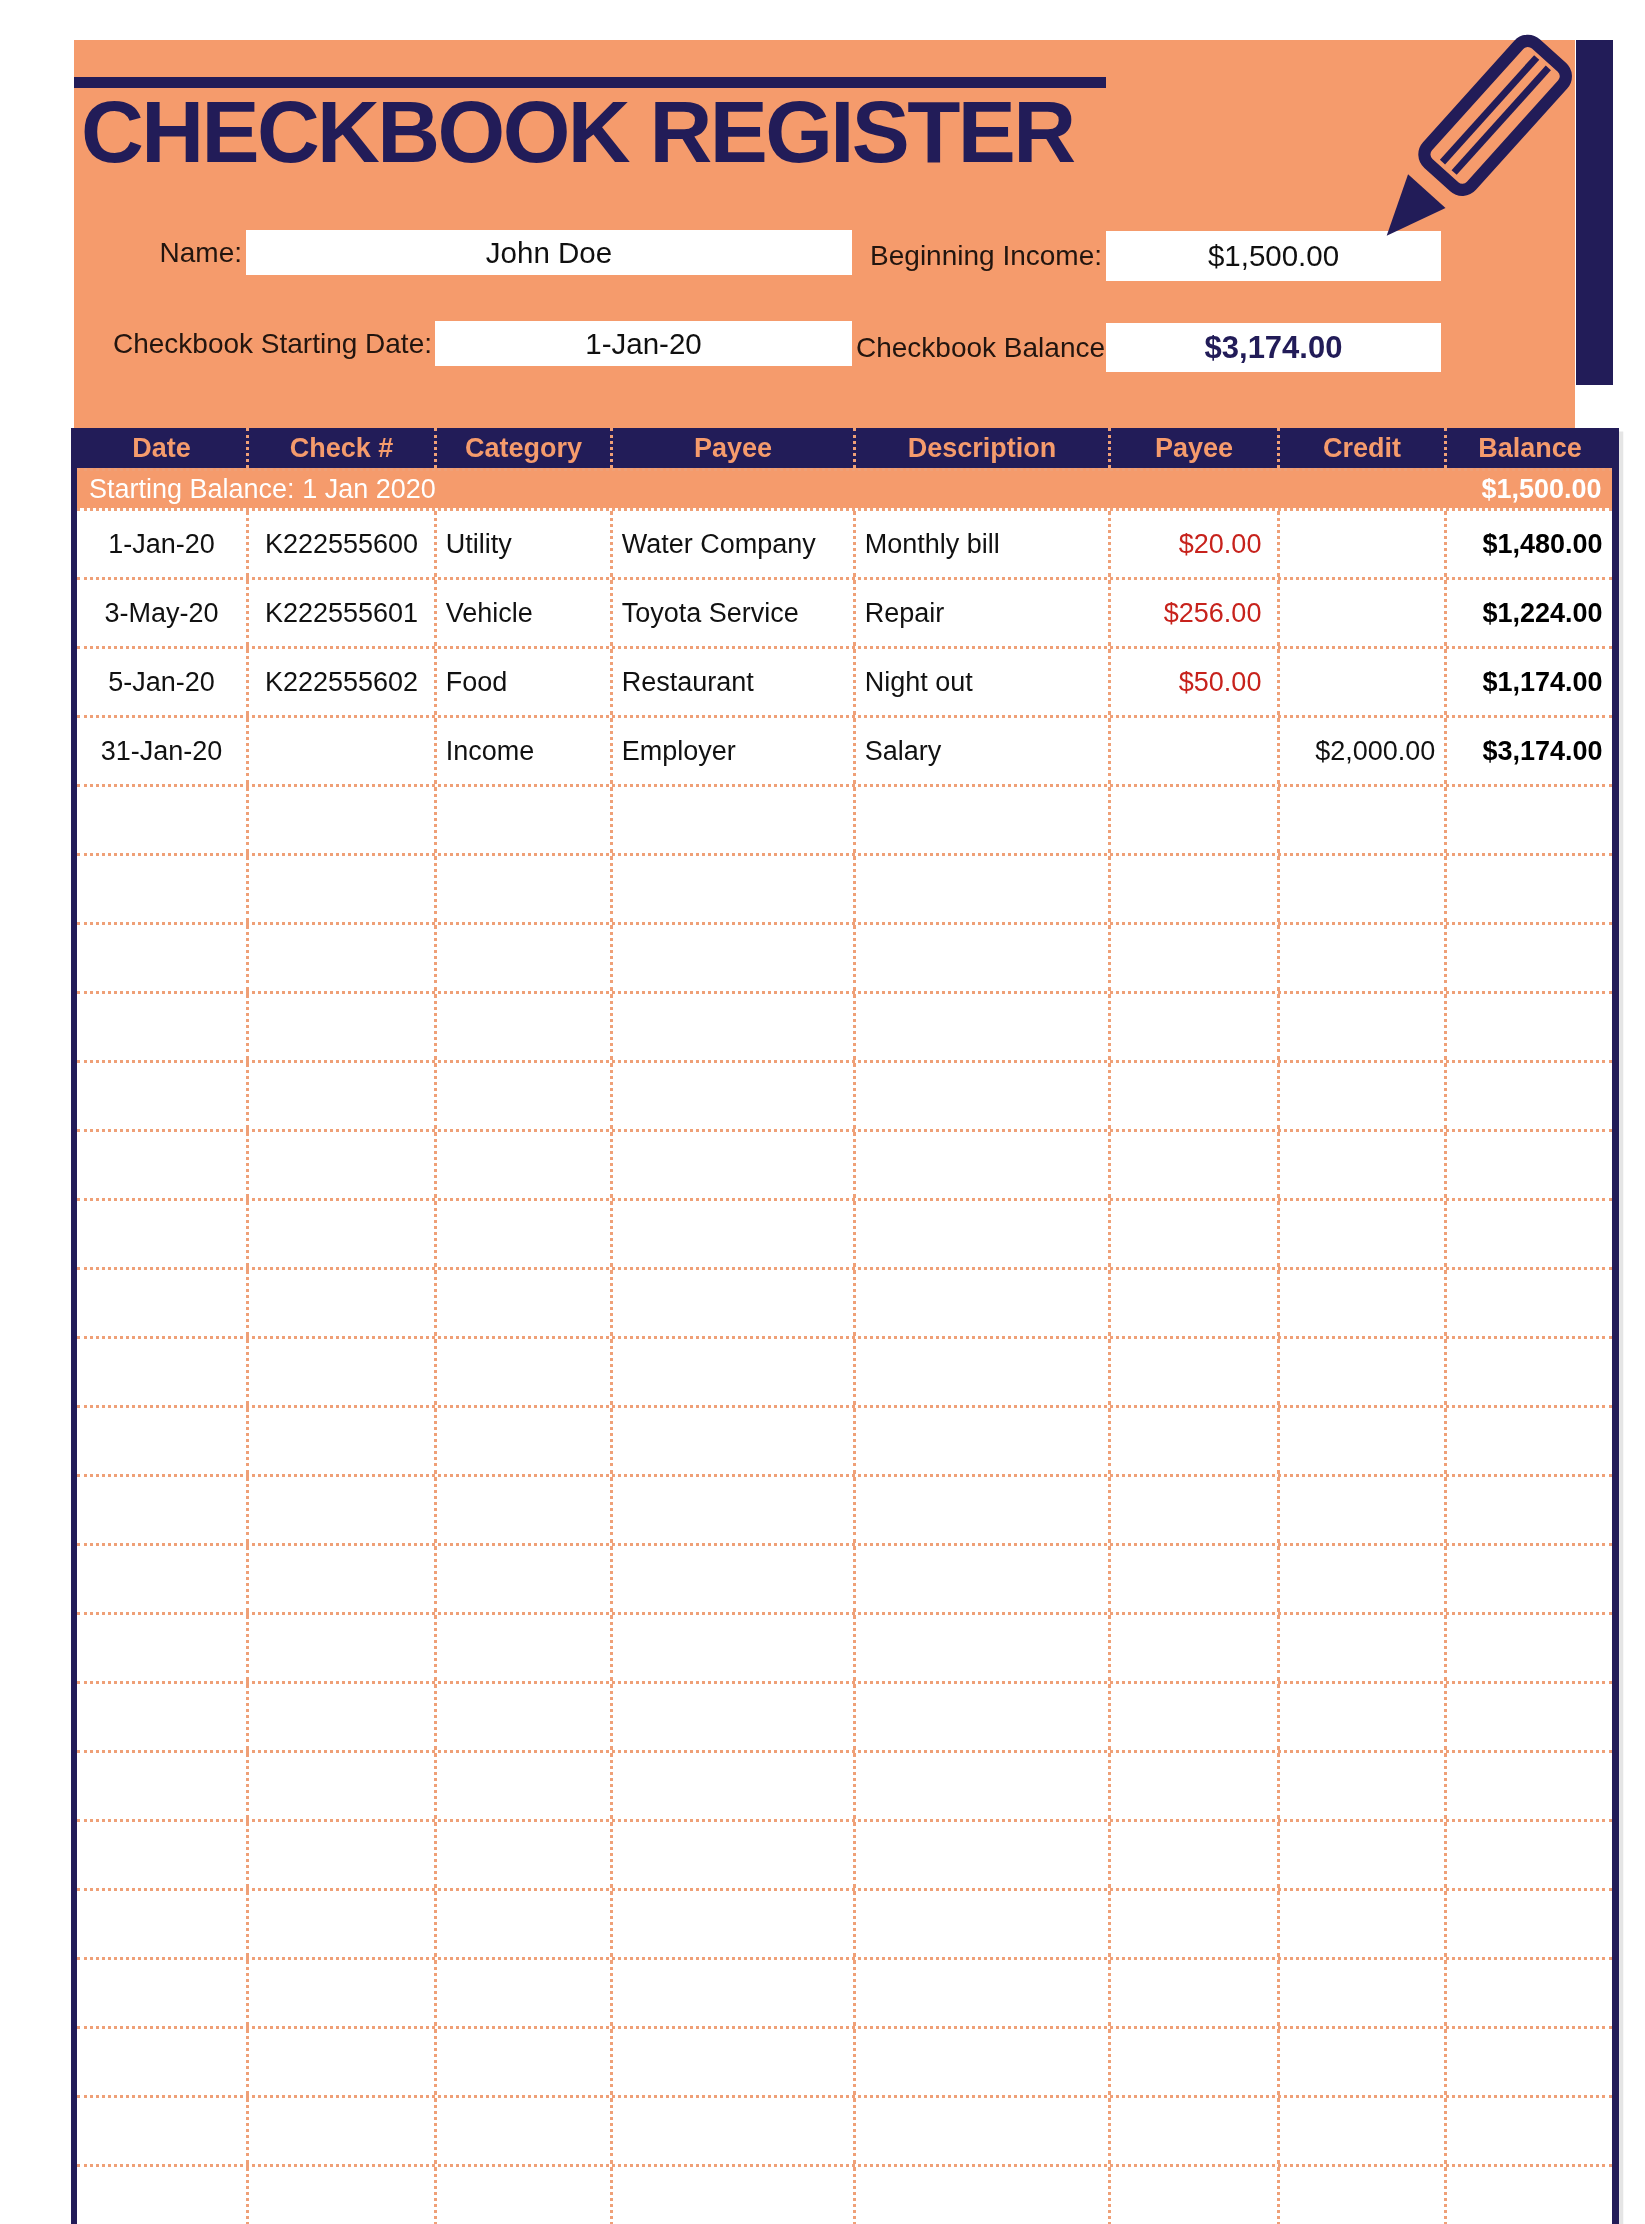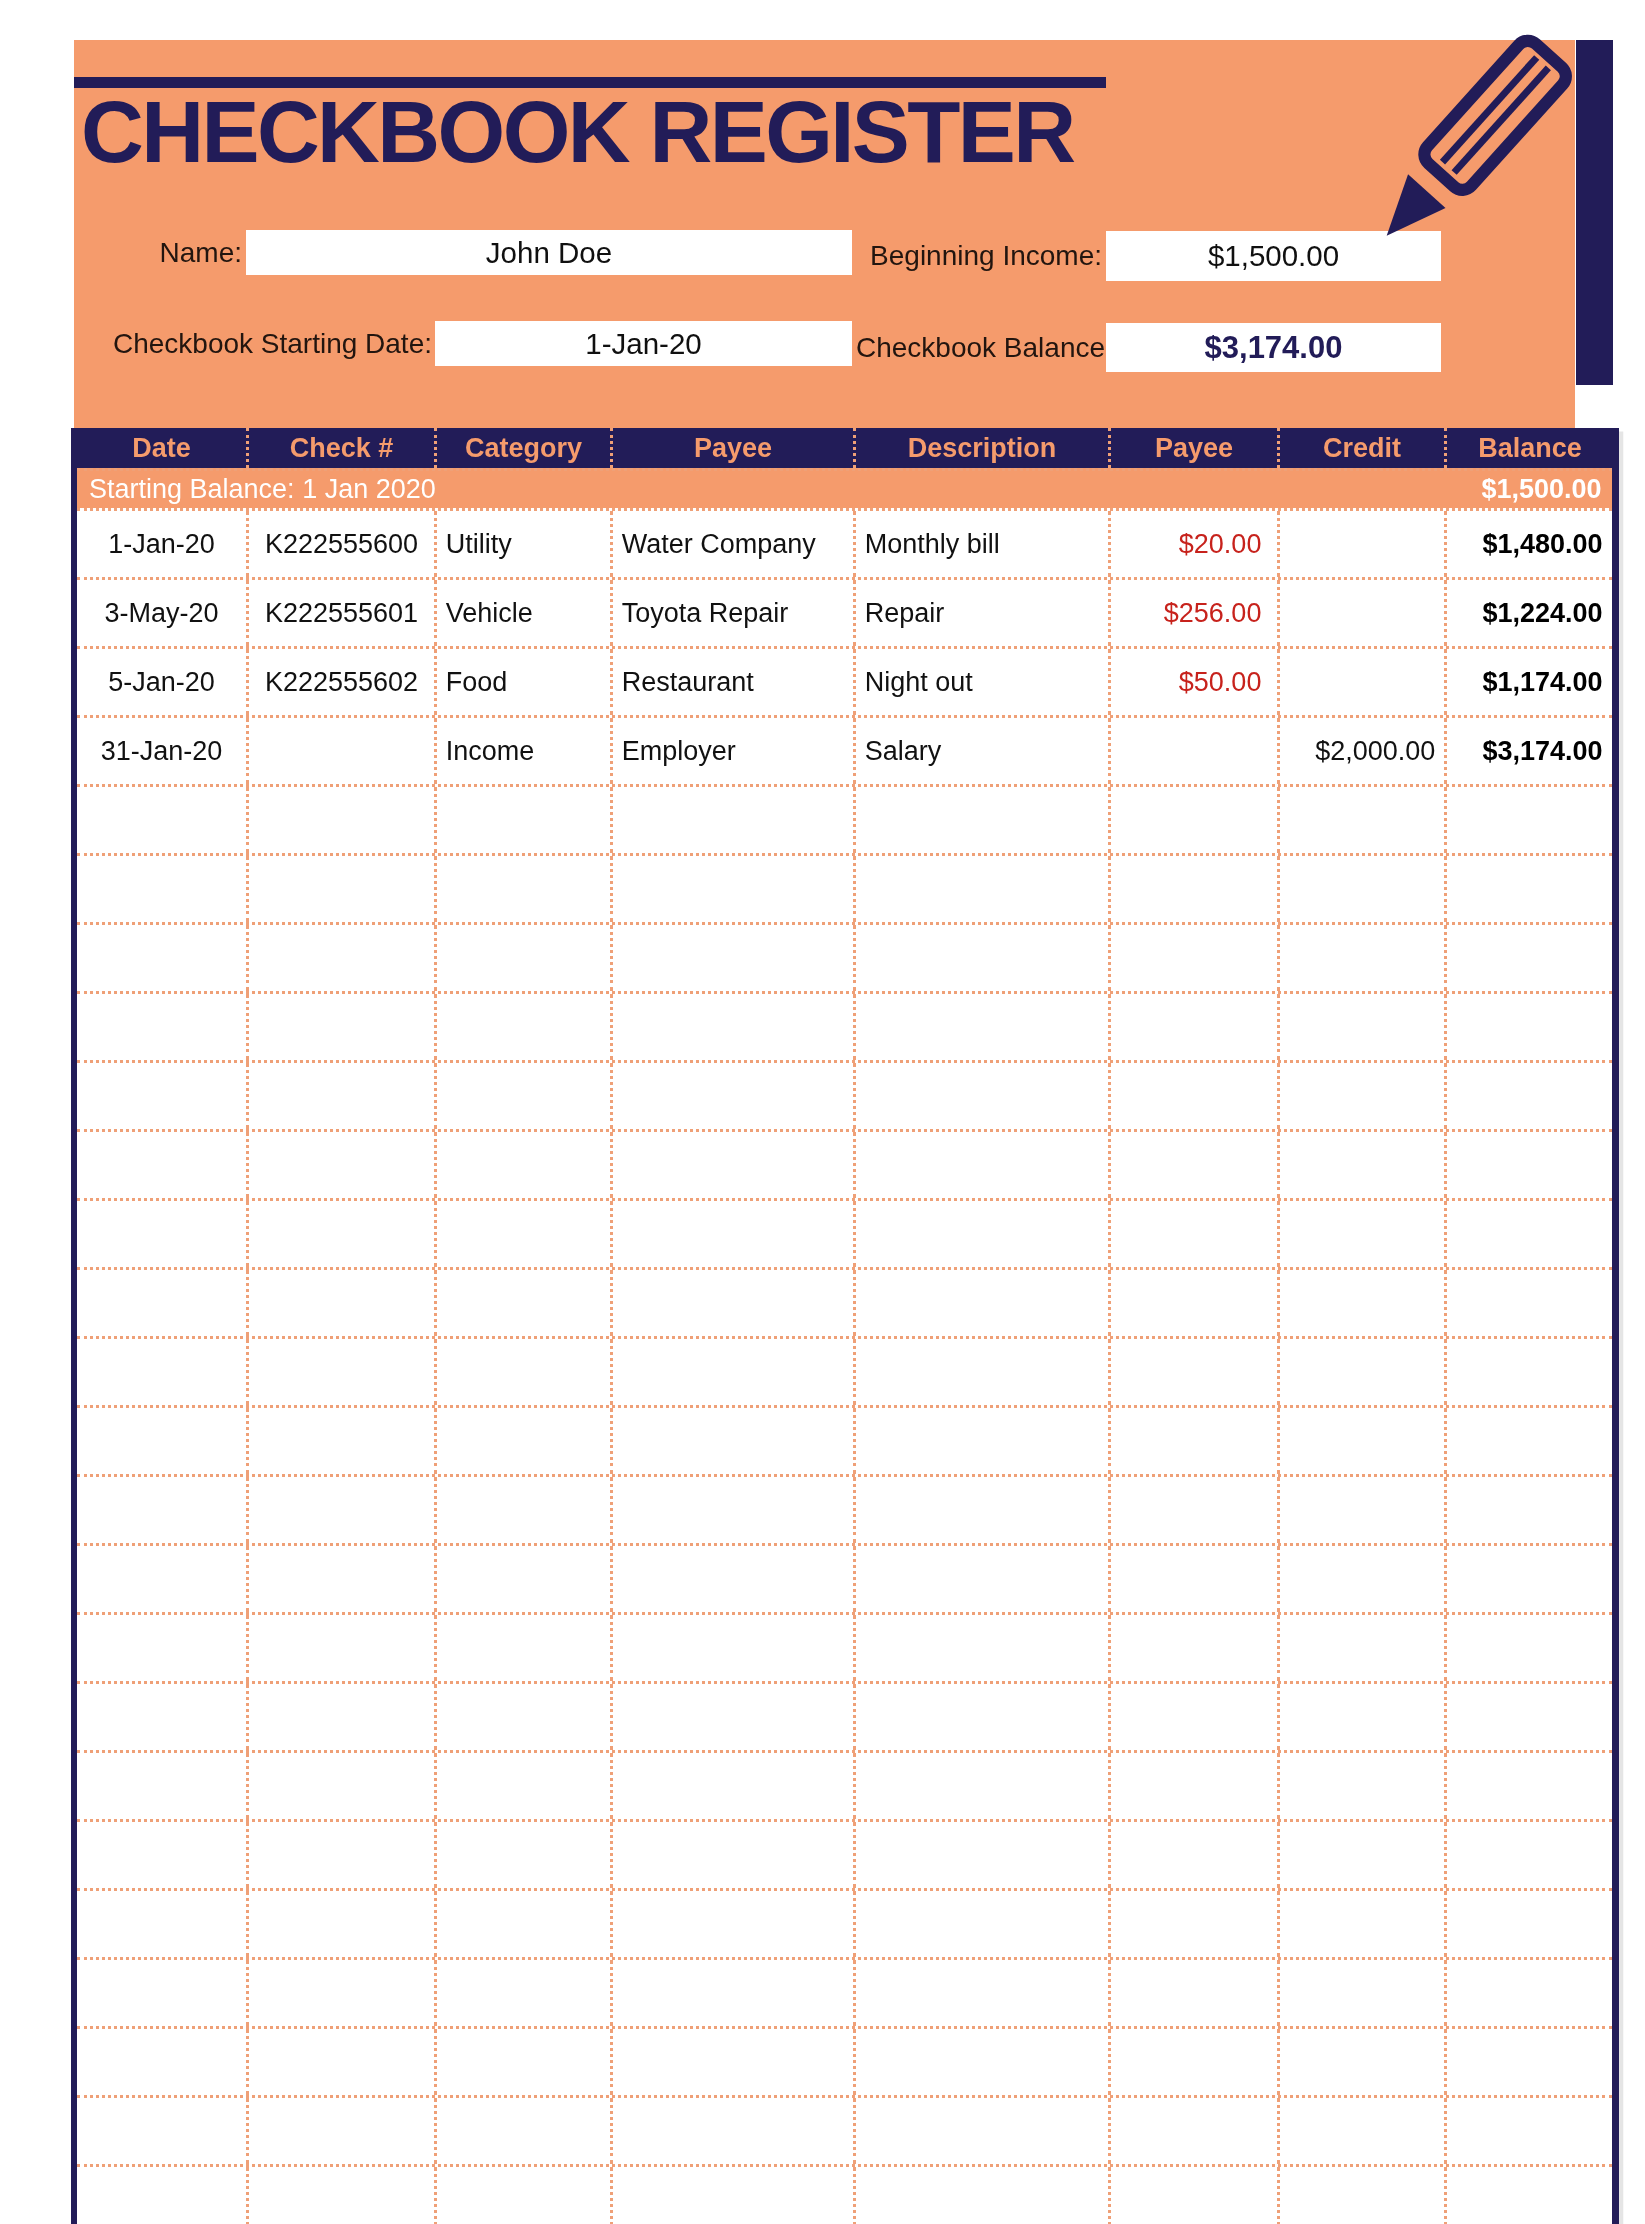--- a/index.html
+++ b/index.html
@@ -113,21 +113,21 @@
     <div class="td c-payee">Water Company</div>
     <div class="td c-description">Monthly bill</div>
     <div class="td c-debit">$20.00</div>
     <div class="td c-credit"></div>
     <div class="td c-balance">$1,480.00</div>
   </div>
         <div class="tr">
     <div class="td c-date">3-May-20</div>
     <div class="td c-check">K222555601</div>
     <div class="td c-category">Vehicle</div>
-    <div class="td c-payee">Toyota Repair</div>
+    <div class="td c-payee">Toyota Service</div>
     <div class="td c-description">Repair</div>
     <div class="td c-debit">$256.00</div>
     <div class="td c-credit"></div>
     <div class="td c-balance">$1,224.00</div>
   </div>
         <div class="tr">
     <div class="td c-date">5-Jan-20</div>
     <div class="td c-check">K222555602</div>
     <div class="td c-category">Food</div>
     <div class="td c-payee">Restaurant</div>

